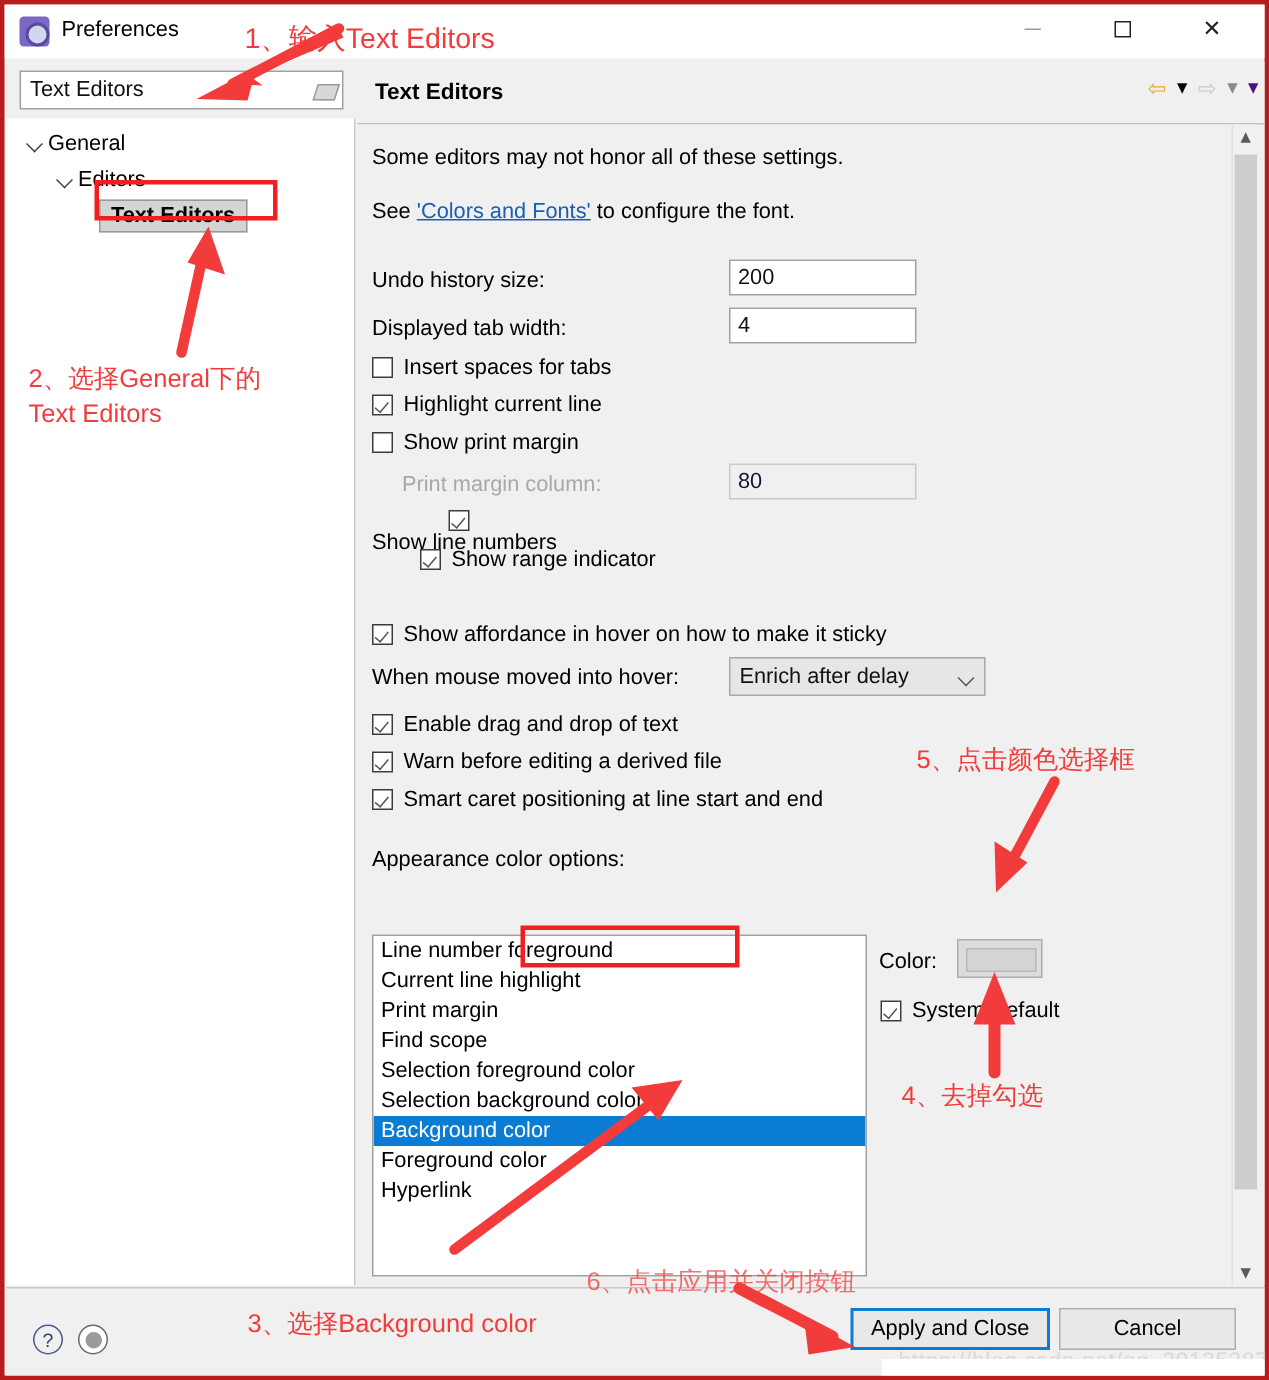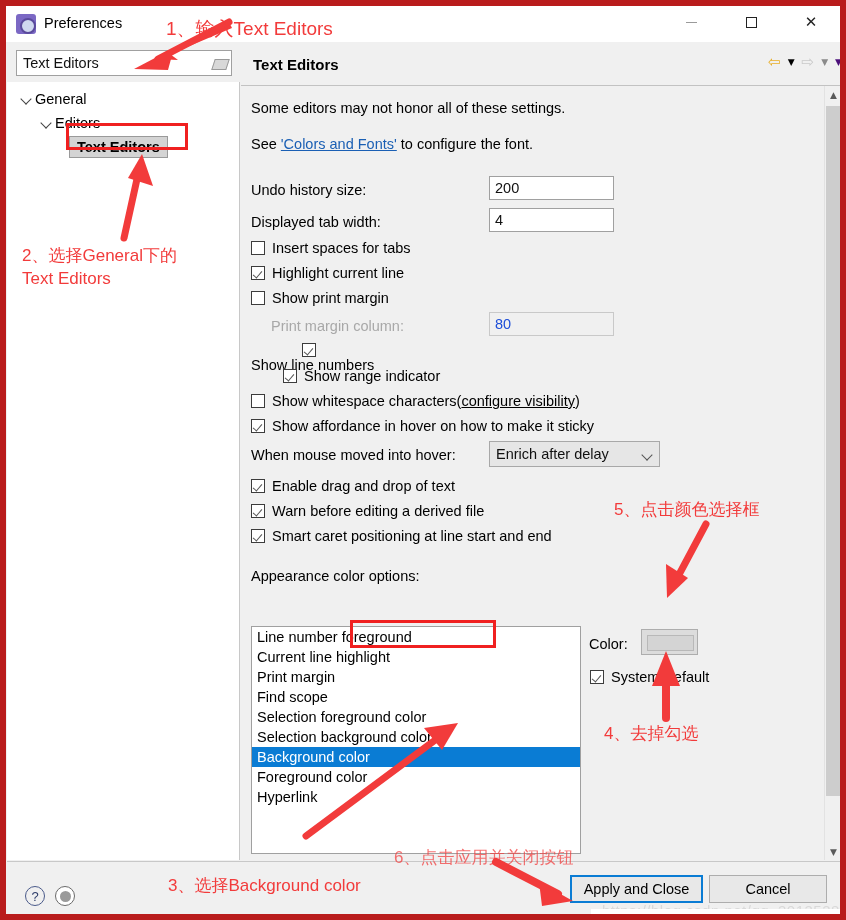--- a/index.html
+++ b/index.html
@@ -7,21 +7,21 @@
     margin: 0; padding: 0;
     width: 846px; height: 920px;
     background: #ffffff;
     font-family: "Liberation Sans", sans-serif;
     overflow: hidden;
   }
   #root {
     position: relative;
     width: 846px; height: 920px;
     background: #f0f0f0;
-    border: 6px solid #b91c1c;
+    border: 3px solid #b91c1c;
     overflow: hidden;
   }
 
   
   #titlebar {
     position: absolute; left: 0; top: 0; width: 844px; height: 36px;
     background: #ffffff;
   }
   #app-icon {
     position: absolute; left: 10px; top: 8px; width: 20px; height: 20px;
@@ -129,21 +129,21 @@
   }
   .ctext {
     position: absolute; font-size: 14.5px; color: #000; white-space: nowrap;
   }
   .link { color: #1a5fb4; text-decoration: underline; }
   .field {
     position: absolute; background: #ffffff; border: 1px solid #a0a0a0;
     font-size: 14.5px; color: #111; padding: 2px 5px; height: 24px;
     display: flex; align-items: center;
   }
-  .field.disabled { background: #f0f0f0; border-color: #c9c9c9; color: #1d4ed8; }
+  .field.disabled { background: #f0f0f0; border-color: #c9c9c9; color: #0f172a; }
 
   .cb { position: absolute; display: flex; align-items: center; white-space: nowrap; }
   .cbbox {
     width: 14px; height: 14px; background: #fff; border: 1px solid #3c3c3c;
     position: relative; flex: 0 0 14px; margin-right: 7px;
   }
   .cbbox.checked::after {
     content: ""; position: absolute; left: 3px; top: 2px;
     width: 4px; height: 8px;
     border-right: 1.6px solid #555; border-bottom: 1.6px solid #555;
@@ -354,27 +354,20 @@
       <div class="field disabled" style="left:248px; top:226px; width:125px;">80</div>
 
       <div class="cb" style="left:10px; top:257px;flex-direction:column;">
         <span class="cbbox checked"></span>
         <span class="cblab">Show line numbers</span>
       </div>
       <div class="cb" style="left:10px; top:282px;padding-left:32px;">
         <span class="cbbox checked"></span>
         <span class="cblab">Show range indicator</span>
       </div>
-      <div class="cb" style="left:10px; top:307px;">
-        <span class="cbbox"></span>
-        <span class="cblab">Show whitespace characters</span>
-        <span class="cblab"> (</span>
-        <span class="cblab link">configure visibility</span>
-        <span class="cblab">)</span>
-      </div>
       <div class="cb" style="left:10px; top:332px;">
         <span class="cbbox checked"></span>
         <span class="cblab">Show affordance in hover on how to make it sticky</span>
       </div>
 
       <div class="ctext" style="left:10px; top:361px;">When mouse moved into hover:</div>
       <div id="hover-combo" style="top:355px;">
         <span>Enrich after delay</span>
         <span class="cc"></span>
       </div>

